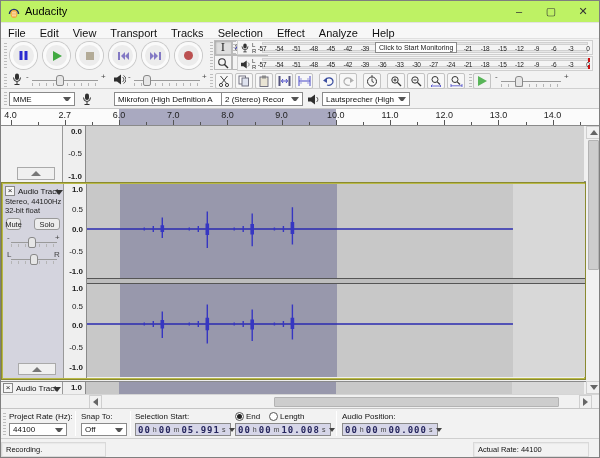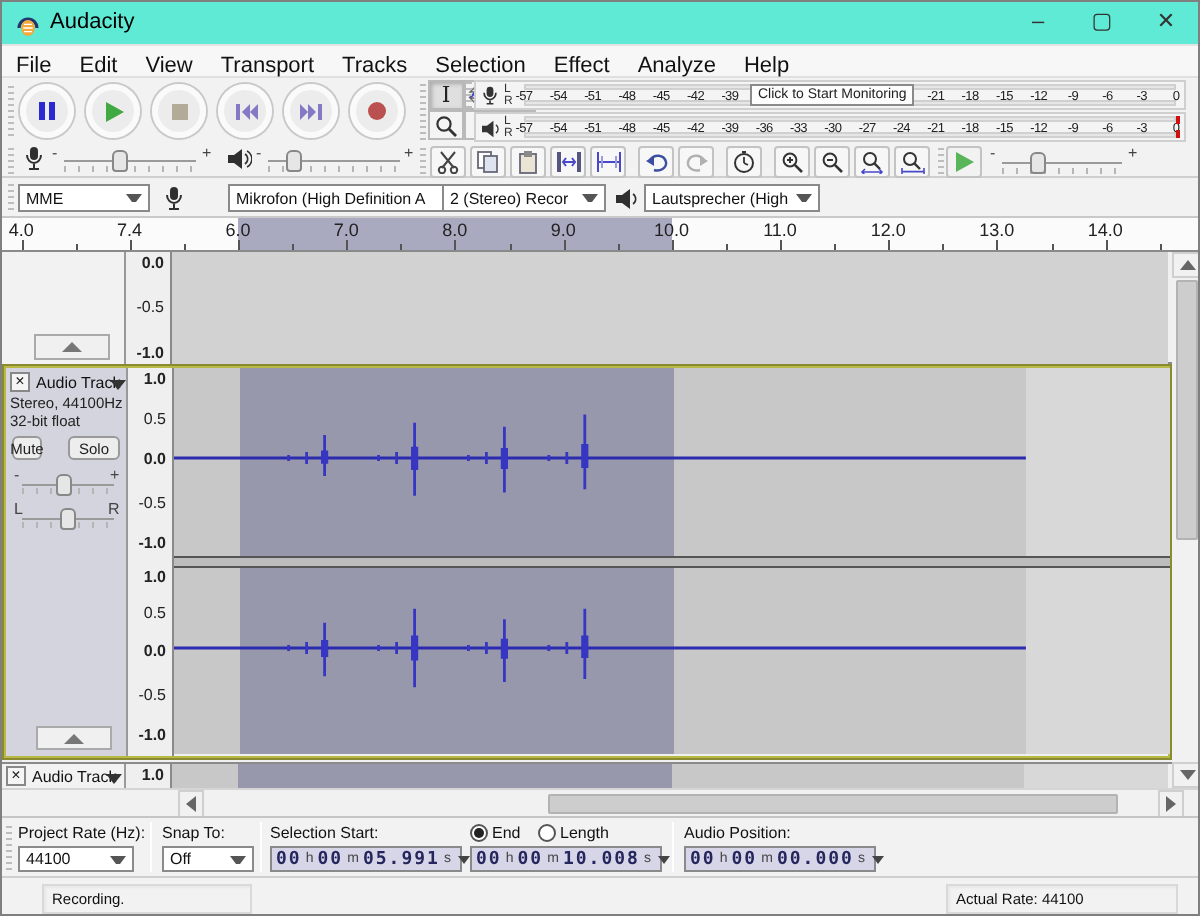--- a/index.html
+++ b/index.html
@@ -1,21 +1,21 @@
 <!DOCTYPE html>
 <html><head>
 <meta charset="utf-8">
 <style>
   html,body{margin:0;padding:0;background:#fff;}
   *{box-sizing:border-box;}
   #window{position:relative;width:600px;height:458px;border:1px solid #7f7f7f;
     font-family:"Liberation Sans",sans-serif;background:#f0f0f0;overflow:hidden;}
   .abs{position:absolute;}
   
-  #titlebar{left:0;top:0;width:100%;height:22px;background:#5eead4;border-bottom:1px solid #e3e3e3;}
+  #titlebar{left:0;top:0;width:100%;height:22px;background:#bef264;border-bottom:1px solid #e3e3e3;}
   #title-text{left:24px;top:4px;font-size:11px;color:#000;}
   .wctl{top:0;height:21px;width:32px;text-align:center;font-size:11px;color:#333;line-height:21px;}
   
   #menubar{left:0;top:22px;width:100%;height:16px;background:#f7f7f7;border-bottom:1px solid #e0e0e0;}
   .menu-item{display:inline-block;padding:1px 7px;font-size:11px;color:#111;}
   
   #toolbars{left:0;top:38px;width:100%;height:50px;background:#f2f2f2;border-bottom:1px solid #cfcfcf;}
   .grip{width:3px;background:repeating-linear-gradient(180deg,#bdbdbd 0 1px,transparent 1px 3px);}
   .tbtn{border:1px solid #c3c3c3;background:#f7f7f7;border-radius:2px;display:flex;align-items:center;justify-content:center;}
   .round{width:27px;height:27px;border-radius:50%;background:#ececec;
@@ -377,21 +377,21 @@
       </svg>
     <div class="combo" style="left:321px;width:88px">
       <span class="ctext">Lautsprecher (High Definitio</span>
         <span class="carr"></span>
       </div>
   </div>
 
   <div class="abs" id="ruler">
     <div id="ruler-sel" style="left: 117.512px; width: 217.721px;"></div>
   <span class="rlabel" style="left: 9.6px;">4.0</span>
-      <span class="rlabel" style="left: 63.8px;">7.4</span>
+      <span class="rlabel" style="left: 63.8px;">2.7</span>
       <span class="rlabel" style="left: 118px;">6.0</span>
       <span class="rlabel" style="left: 172.2px;">7.0</span>
       <span class="rlabel" style="left: 226.4px;">8.0</span>
       <span class="rlabel" style="left: 280.6px;">9.0</span>
       <span class="rlabel" style="left: 334.8px;">10.0</span>
       <span class="rlabel" style="left: 389px;">11.0</span>
       <span class="rlabel" style="left: 443.2px;">12.0</span>
       <span class="rlabel" style="left: 497.4px;">13.0</span>
       <span class="rlabel" style="left: 551.6px;">14.0</span>
       <div class="rtick" style="left: 9.6px; height: 5px;"></div>
@@ -581,16 +581,16 @@
         <span class="un">h</span>
         <span class="dg">00</span>
         <span class="un">m</span>
         <span class="dg">00.000</span>
         <span class="un">s</span>
         <span class="tfarr"></span>
       </div>
   </div>
 
   <div class="abs" id="statusbar">
-    <div class="status-cell" style="left:20px;width:105px">Recording.</div>
+    <div class="status-cell" style="left:0;width:105px">Recording.</div>
     <div class="status-cell" style="left:472px;width:116px">Actual Rate: 44100</div>
   </div>
 </div>
 
 </body></html>

